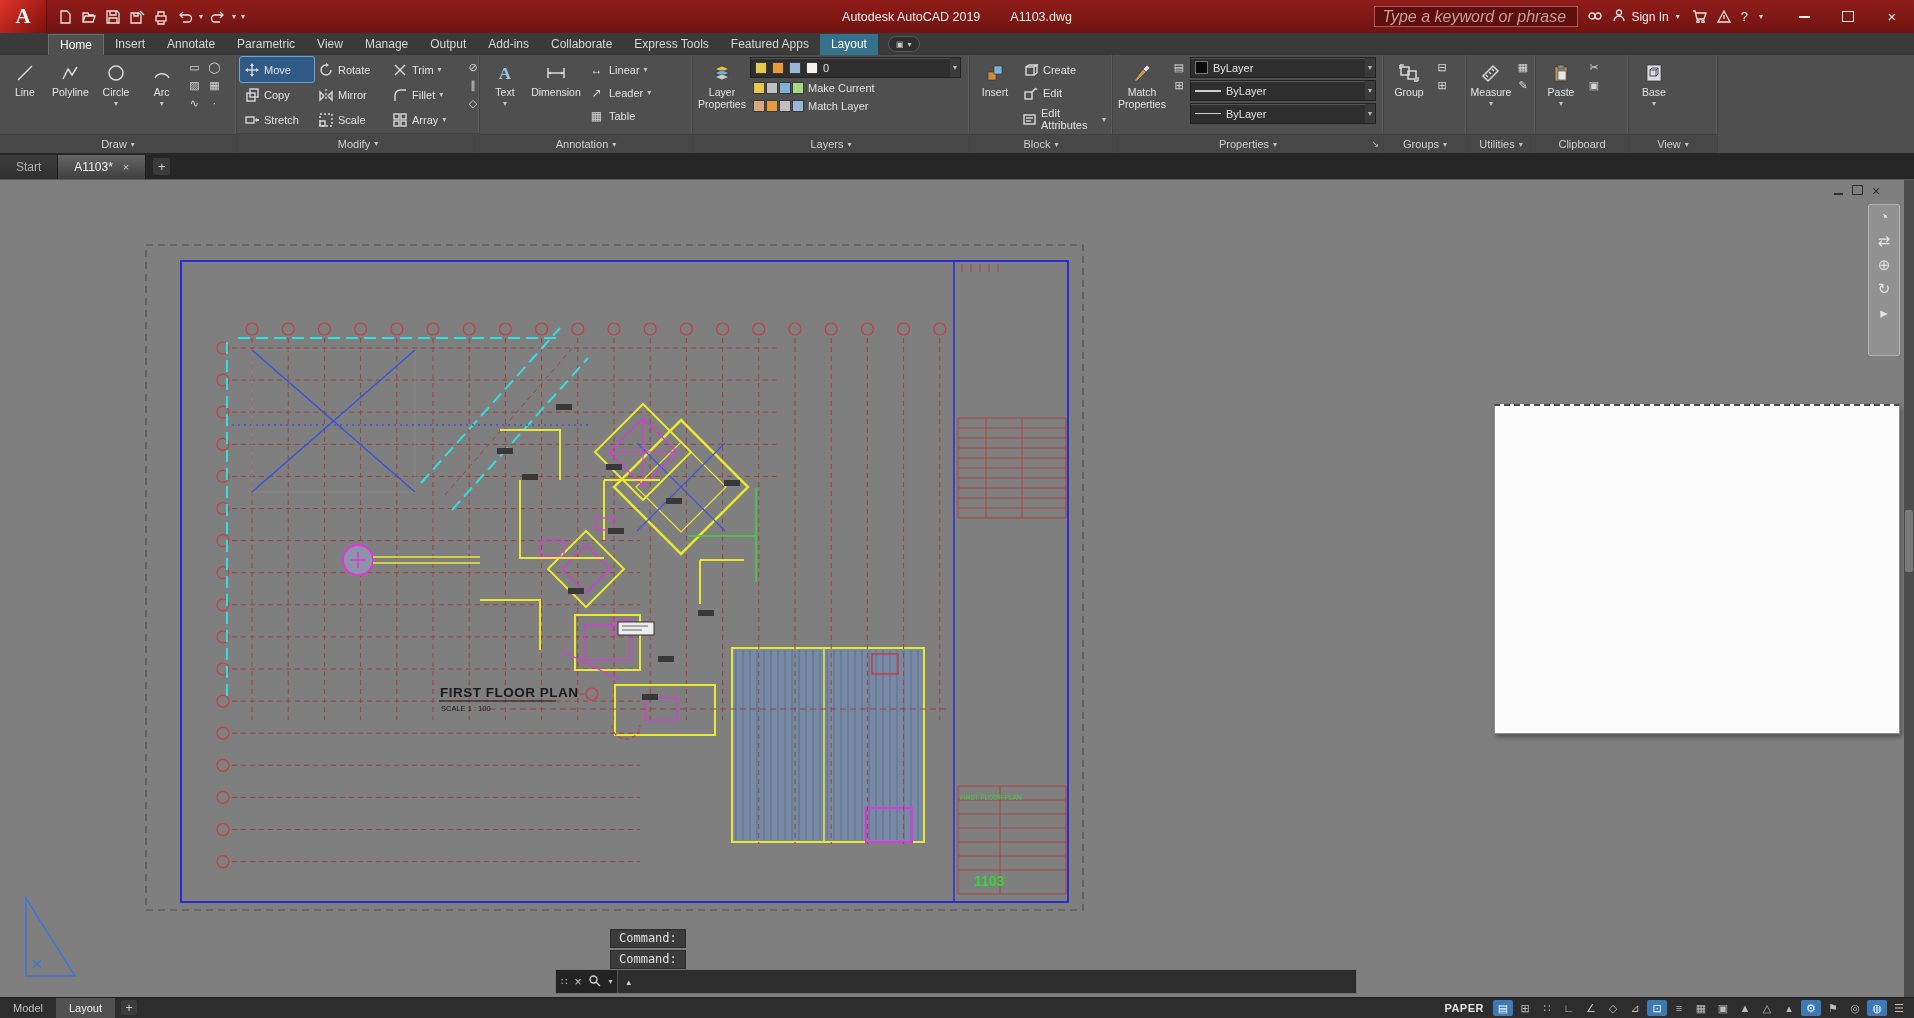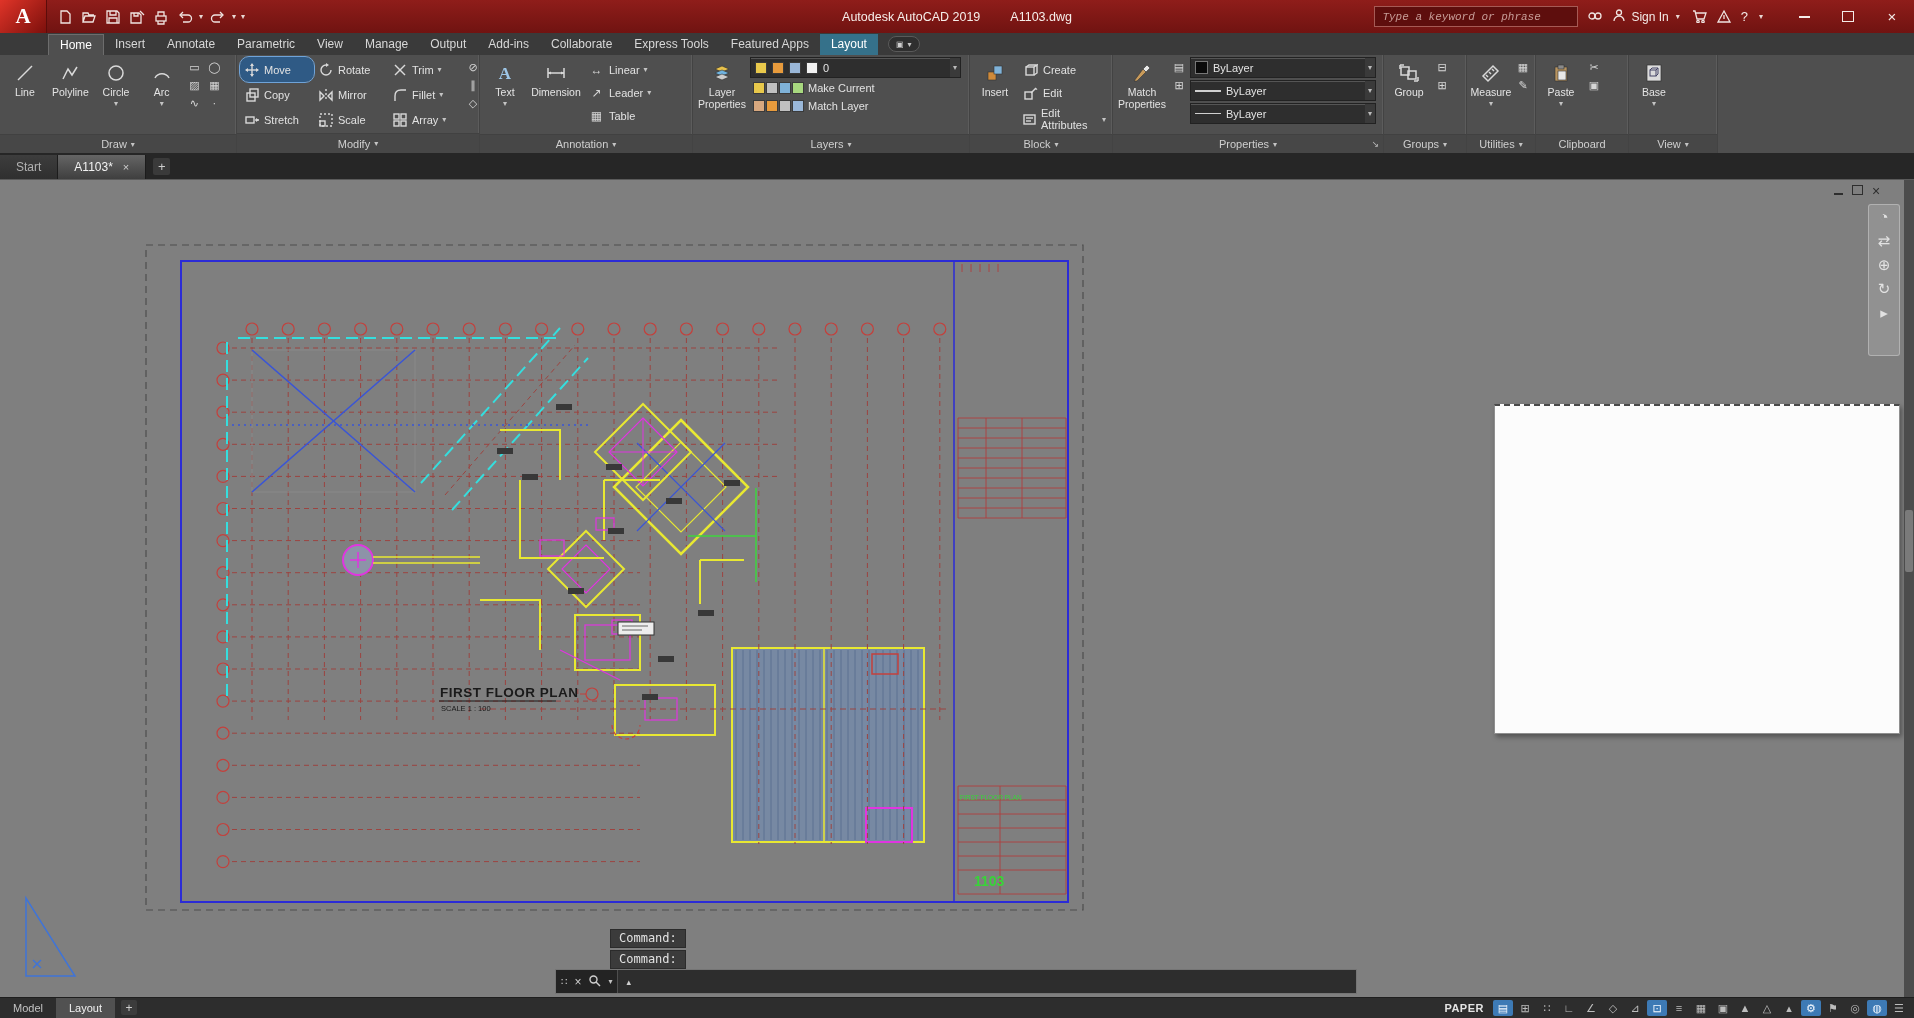--- a/index.html
+++ b/index.html
@@ -15,21 +15,21 @@
   .qat{display:flex;align-items:center;gap:1px;margin-left:6px}
   .qbtn{width:23px;height:22px;display:flex;align-items:center;justify-content:center;border-radius:2px}
   .qbtn svg{stroke:#f0e4e1;fill:none;stroke-width:1.3}
   .qcaret{font-size:8px;color:#e8d8d4;margin:0 2px}
   .tb-title{position:absolute;left:50%;transform:translateX(-50%);display:flex;gap:30px;
     font-size:12.5px;color:#f6eeea;white-space:nowrap}
   .tb-right{margin-left:auto;display:flex;align-items:center;gap:9px}
   .searchbox{width:192px;height:19px;background:#5e0e0d;border:1px solid #a65a55;
     display:flex;align-items:center;padding:0 5px;gap:4px}
   .searchbox input{flex:1;background:transparent;border:0;outline:0;color:#e8d4d0;
-    font-size:11px;font-family:Liberation Mono, monospace}
+    font-size:16px;font-family:Liberation Sans, sans-serif}
   .searchbox input::placeholder{color:#c79d98;font-style:italic}
   .tbicon svg{stroke:#f0e4e1;fill:none;stroke-width:1.3}
   .signin{display:flex;align-items:center;gap:5px;font-size:12px;color:#f4ebe8}
   .win-btns{display:flex;margin-left:8px}
   .win-btn{width:44px;height:33px;display:flex;align-items:center;justify-content:center;color:#f4ebe8}
   .minbar{width:11px;height:2px;background:#f4ebe8;display:inline-block}
   .maxbox{width:10px;height:9px;border:1.5px solid #f4ebe8;display:inline-block}
 
   
   .ribbontabs{position:absolute;top:33px;left:0;right:0;height:22px;background:#3a3a3a;
@@ -48,21 +48,21 @@
   .panel-title{height:19px;background:#474747;border-top:1px solid #414141;display:flex;
     align-items:center;justify-content:center;font-size:11px;color:#cfcfcf;gap:4px}
   .caret{font-size:8px;color:#c4c4c4;line-height:7px}
   .bigbtn{width:44px;height:74px;display:flex;flex-direction:column;align-items:center;
     padding-top:3px;gap:1px;font-size:10.5px;color:#e4e4e4;text-align:center;border-radius:2px}
   .bigbtn.wide{width:54px}
   .bigbtn .ic{height:26px;display:flex;align-items:center;justify-content:center}
   .bigbtn .ic svg{stroke:#d9d9d9;fill:none;stroke-width:1.5}
   .bigbtn .lbl{line-height:11.5px}
   .modgrid{display:grid;grid-template-columns:74px 74px 74px;grid-auto-rows:25px;align-content:start}
-  .mbtn{display:flex;align-items:center;gap:4px;font-size:11px;color:#e2e2e2;padding:2px 3px;border-radius:9px}
+  .mbtn{display:flex;align-items:center;gap:4px;font-size:11px;color:#e2e2e2;padding:2px 3px;border-radius:2px}
   .mbtn .mic{width:17px;height:17px;display:flex;align-items:center;justify-content:center;font-size:12px;color:#d6d6d6}
   .mbtn .mic svg{stroke:#d9d9d9;fill:none;stroke-width:1.4}
   .mbtn.hl{background:#2f5a85;outline:1px solid #6fa3d8}
   .minicol{display:flex;flex-direction:column;gap:2px;padding-top:2px}
   .mini{width:18px;height:16px;display:flex;align-items:center;justify-content:center;
     font-size:11px;color:#d6d6d6;border-radius:2px}
   .minirow{display:flex;gap:1px;align-items:center}
   .sq{width:10px;height:10px;display:inline-block;border:1px solid #3a3a3a}
   .vstack{display:flex;flex-direction:column;gap:2px;flex:1}
   .combo{height:19px;background:#2e2e2e;border:1px solid #222;box-shadow:inset 0 1px 0 #555;

